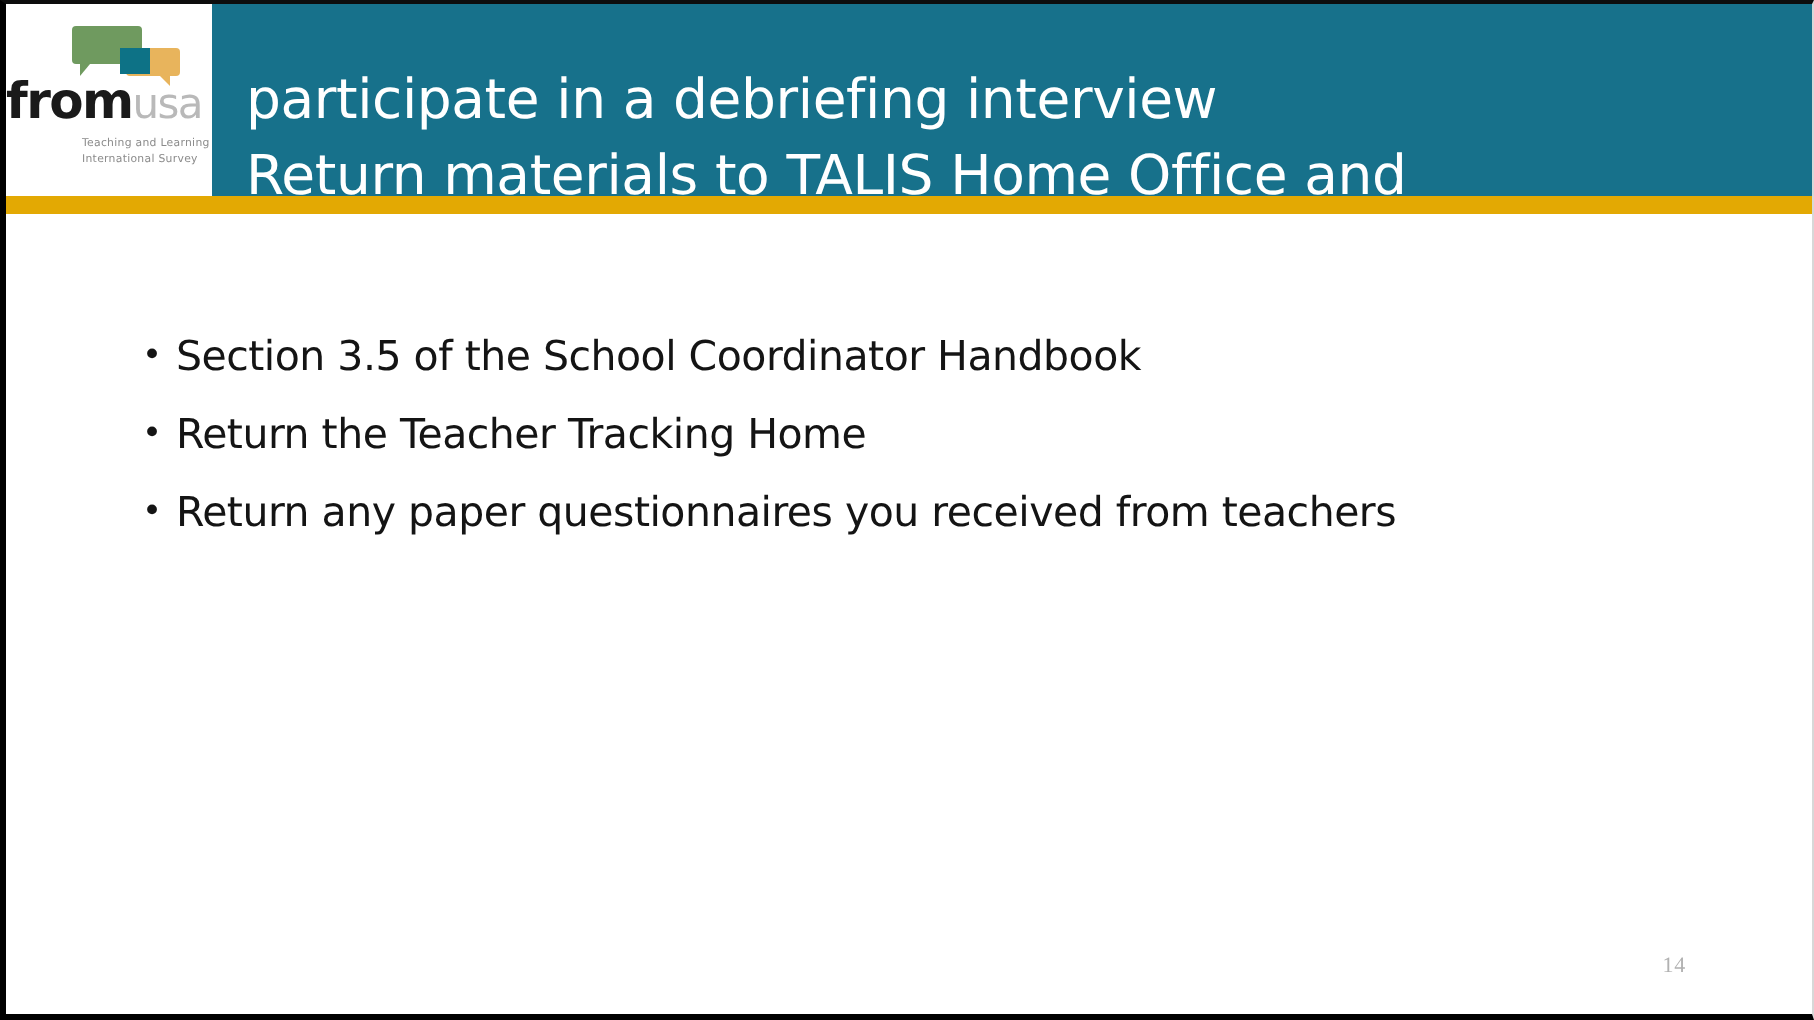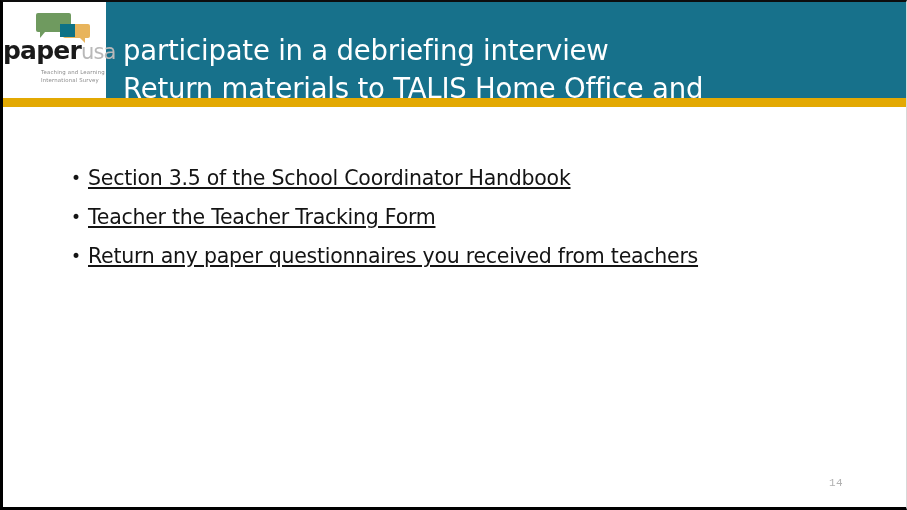--- a/index.html
+++ b/index.html
@@ -200,29 +200,28 @@
     flex: 0 0 auto;
     width: 17px;
     font-size: 17px;
     line-height: 26px;
     color: #141414;
   }
 
   .bullet-text {
     flex: 1 1 auto;
     white-space: nowrap;
-    text-decoration: underline;
   }
 
   
   .page-number {
     position: absolute;
     right: 63px;
     bottom: 18px;
-    font-family: Liberation Mono, monospace;
+    font-family: Liberation Serif, serif;
     font-size: 11px;
     color: #b1b1b1;
     letter-spacing: 0.4px;
   }
 </style>
 </head>
 <body>
 
 <div class="slide">
 
@@ -233,21 +232,21 @@
   <div class="logo-panel">
     <div class="logo-inner">
 
       <div class="bubbles">
         <div class="bubble-green"></div>
         <div class="bubble-gold"></div>
         <div class="bubble-teal"></div>
       </div>
 
       <div class="wordmark">
-        <span class="wm-talis">paper</span><span class="wm-usa">usa</span>
+        <span class="wm-talis">from</span><span class="wm-usa">usa</span>
       </div>
 
       <div class="tagline">
         <div>Teaching and Learning</div>
         <div>International Survey</div>
       </div>
 
     </div>
   </div>
 
@@ -260,21 +259,21 @@
 
     <ul class="bullet-list" style="list-style:none;margin:0;padding:0;">
 
       <li class="bullet-item">
         <span class="bullet-mark">•</span>
         <span class="bullet-text">Section 3.5 of the School Coordinator Handbook</span>
       </li>
 
       <li class="bullet-item">
         <span class="bullet-mark">•</span>
-        <span class="bullet-text">Teacher the Teacher Tracking Form</span>
+        <span class="bullet-text">Return the Teacher Tracking Home</span>
       </li>
 
       <li class="bullet-item">
         <span class="bullet-mark">•</span>
         <span class="bullet-text">Return any paper questionnaires you received from teachers</span>
       </li>
 
     </ul>
 
     <div class="page-number">14</div>

